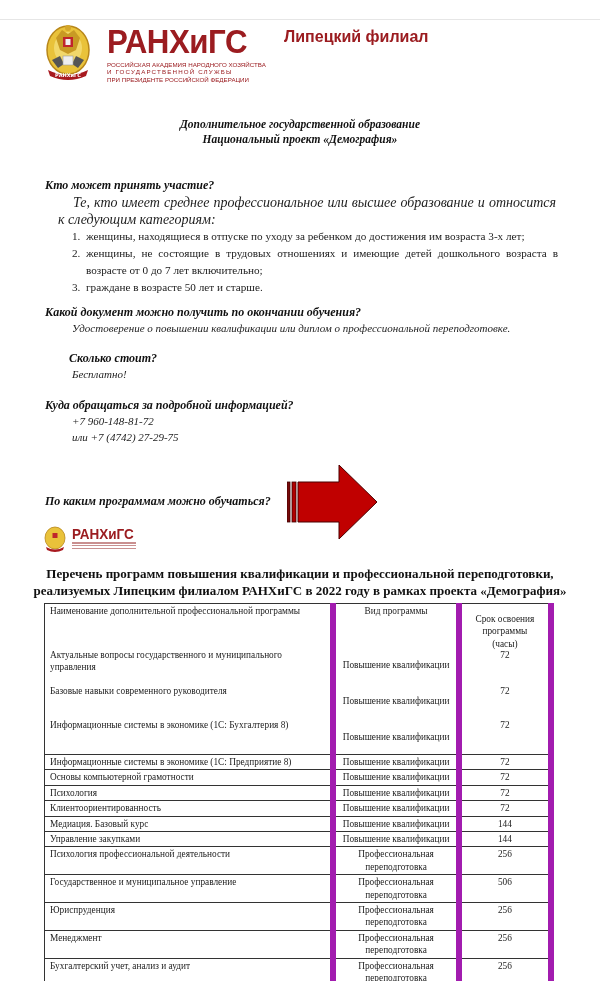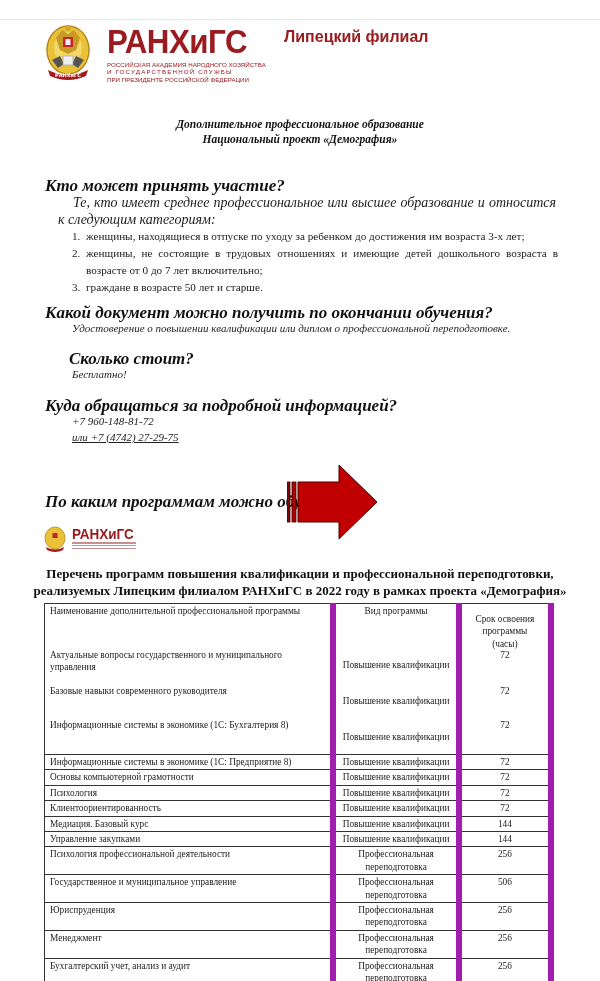--- a/index.html
+++ b/index.html
@@ -12,21 +12,21 @@
   .logo { position: absolute; left: 44px; top: 20px; width: 220px; height: 66px; }
   .emblem { position: absolute; left: 0; top: 0; width: 48px; height: 64px; }
   .brand-name { position: absolute; left: 63px; top: 4px; font-family: "Liberation Sans", "DejaVu Sans", sans-serif; font-weight: bold; font-size: 34px; line-height: 34px; color: #9b1c20; letter-spacing: -0.5px; transform: scaleX(0.92); transform-origin: left top; }
   .brand-sub { position: absolute; left: 63px; top: 41px; width: 200px; font-family: "Liberation Sans", "DejaVu Sans", sans-serif; font-size: 6.2px; line-height: 7.4px; color: #9b1c20; text-transform: uppercase; white-space: nowrap; }
   .brand-sub div:nth-child(2) { letter-spacing: 1.15px; }
   .branch { position: absolute; left: 284px; top: 28px; font-family: "Liberation Sans", "DejaVu Sans", sans-serif; font-weight: bold; font-size: 16px; color: #9b1c20; }
 
   
   .doc-title { position: absolute; left: 0; top: 117px; width: 600px; text-align: center; font-weight: bold; font-style: italic; font-size: 11.5px; line-height: 15px; }
 
-  .q { position: absolute; left: 45px; font-weight: bold; font-style: italic; font-size: 17px; line-height: 15px; }
+  .q { position: absolute; left: 45px; font-weight: bold; font-style: italic; font-size: 12px; line-height: 15px; }
   .a { position: absolute; left: 72px; font-style: italic; font-size: 11px; line-height: 16px; color: #222; }
 
   .intro { position: absolute; left: 58px; top: 194px; width: 498px; font-style: italic; font-size: 14px; line-height: 17px; text-align: justify; text-indent: 15px; color: #222; }
   .list { position: absolute; left: 72px; top: 228px; width: 486px; font-size: 11.2px; line-height: 17px; color: #222; list-style: none; }
   .list li { position: relative; padding-left: 14px; text-align: justify; }
   .list .num { position: absolute; left: 0; top: 0; }
 
   
   .arrow { position: absolute; left: 287px; top: 464px; width: 92px; height: 76px; }
 
@@ -73,41 +73,41 @@
   <div class="brand-name">РАНХиГС</div>
   <div class="brand-sub">
     <div>Российская академия народного хозяйства</div>
     <div>и государственной службы</div>
     <div>при Президенте Российской Федерации</div>
   </div>
 </div>
 <div class="branch">Липецкий филиал</div>
 
 <div class="doc-title">
-  <div>Дополнительное профессиональное образование</div>
+  <div>Дополнительное государственной образование</div>
   <div>Национальный проект «Демография»</div>
 </div>
 
 <div class="q" style="top:178px;">Кто может принять участие?</div>
 <div class="intro">Те, кто имеет среднее профессиональное или высшее образование и относится к следующим категориям:</div>
 <ol class="list">
   <li><span class="num">1.</span><span>женщины, находящиеся в отпуске по уходу за ребенком до достижения им возраста 3-х лет;</span></li>
   <li><span class="num">2.</span><span>женщины, не состоящие в трудовых отношениях и имеющие детей дошкольного возраста в возрасте от 0 до 7 лет включительно;</span></li>
   <li><span class="num">3.</span><span>граждане в возрасте 50 лет и старше.</span></li>
 </ol>
 
 <div class="q" style="top:305px;">Какой документ можно получить по окончании обучения?</div>
 <div class="a" style="top:320px;">Удостоверение о повышении квалификации или диплом о профессиональной переподготовке.</div>
 
 <div class="q" style="top:351px;margin-left:24px;">Сколько стоит?</div>
 <div class="a" style="top:366px;">Бесплатно!</div>
 
 <div class="q" style="top:398px;">Куда обращаться за подробной информацией?</div>
 <div class="a" style="top:413px;">+7 960-148-81-72</div>
-<div class="a" style="top:429px;text-decoration:underline;">или +7 (4742) 27-29-75</div>
+<div class="a" style="top:429px;">или +7 (4742) 27-29-75</div>
 
 <div class="q" style="top:494px;">По каким программам можно обучаться?</div>
 <svg class="arrow" viewBox="0 0 92 76">
   <rect x="0" y="18" width="3" height="40" fill="#7a0a0a" stroke="#3a0000" stroke-width="0.8"></rect>
   <rect x="5" y="18" width="4" height="40" fill="#b00000" stroke="#3a0000" stroke-width="0.8"></rect>
   <path d="M11 18 L52 18 L52 1 L90 38 L52 75 L52 58 L11 58 Z" fill="#c00000" stroke="#4a0000" stroke-width="1"></path>
 </svg>
 
 <div class="logo-small">
   <svg class="s-emblem" viewBox="0 0 22 28">

